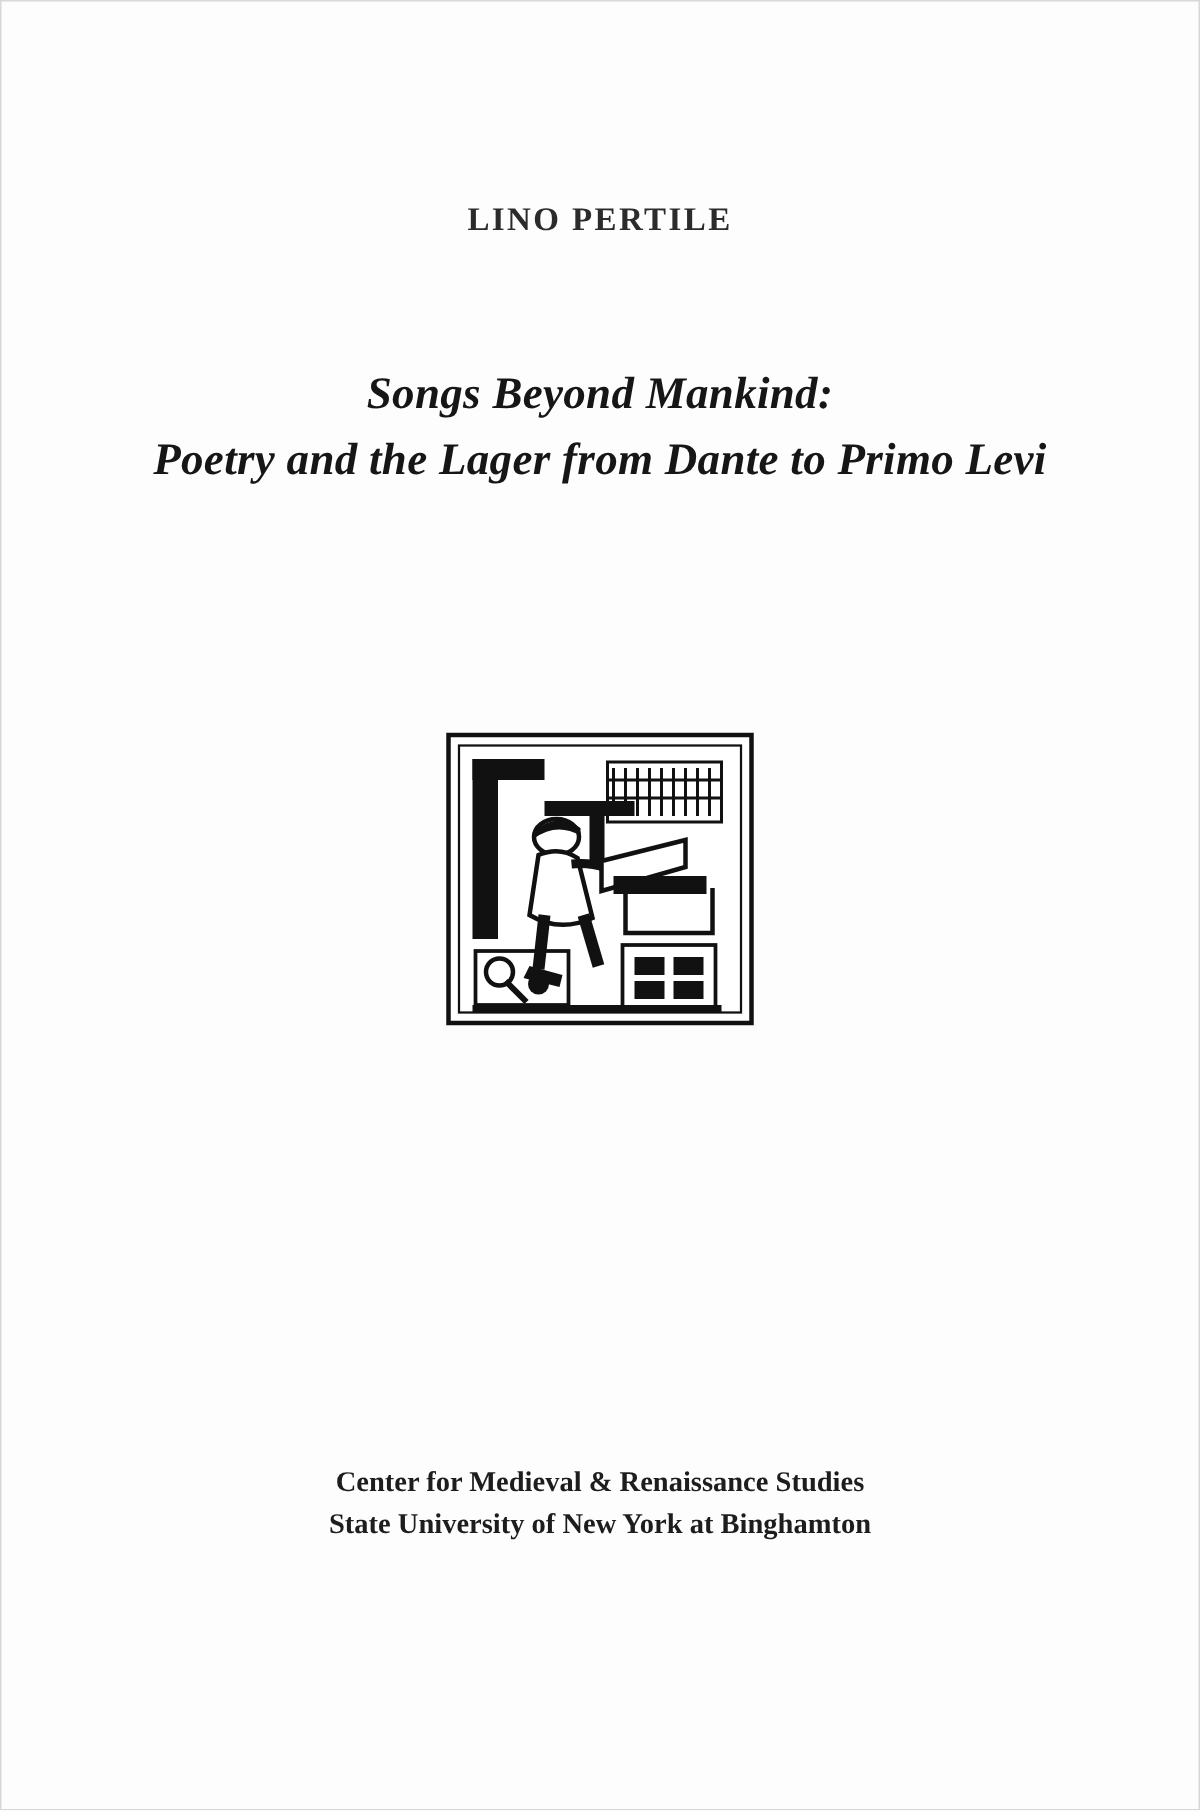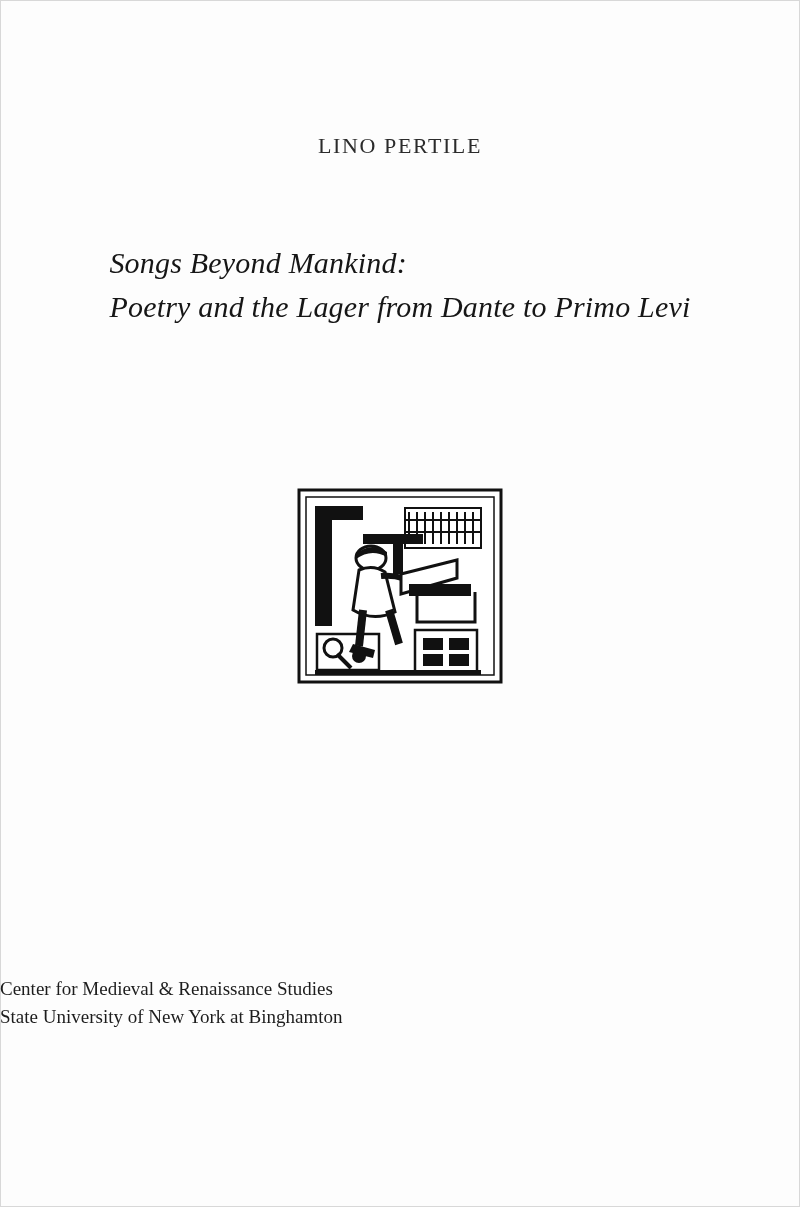--- a/index.html
+++ b/index.html
@@ -13,20 +13,21 @@
     font-family: "Liberation Serif", serif;
     color: #1a1a1a;
   }
   .page {
     position: relative;
     width: 800px;
     height: 1207px;
     background: #fdfdfd;
     box-sizing: border-box;
     overflow: hidden;
+    font-weight: bold;
   }
   
   .scan-edge {
     position: absolute;
     inset: 0;
     border: 1px solid #d8d8d8;
     pointer-events: none;
   }
   .content {
     position: absolute;
@@ -46,20 +47,21 @@
     letter-spacing: 1.6px;
     color: #2b2b2b;
     text-transform: uppercase;
     font-variant: small-caps;
     text-align: center;
     line-height: 1.2;
   }
 
   .title-block {
     margin-top: 82px;
+    text-align: center;
     font-style: italic;
     color: #161616;
     line-height: 1.45;
   }
   .title-line-1 {
     font-size: 30px;
     letter-spacing: 0.2px;
   }
   .title-line-2 {
     font-size: 30px;
@@ -86,21 +88,21 @@
     letter-spacing: 0.4px;
     color: #2e2e2e;
     text-align: center;
   }
 
   .publisher {
     position: absolute;
     left: 0;
     right: 0;
     top: 975px;
-    text-align: left;
+    text-align: center;
     font-size: 19px;
     line-height: 1.48;
     color: #1d1d1d;
   }
   .publisher div {
     white-space: nowrap;
   }
 </style>
 </head>
 <body>

